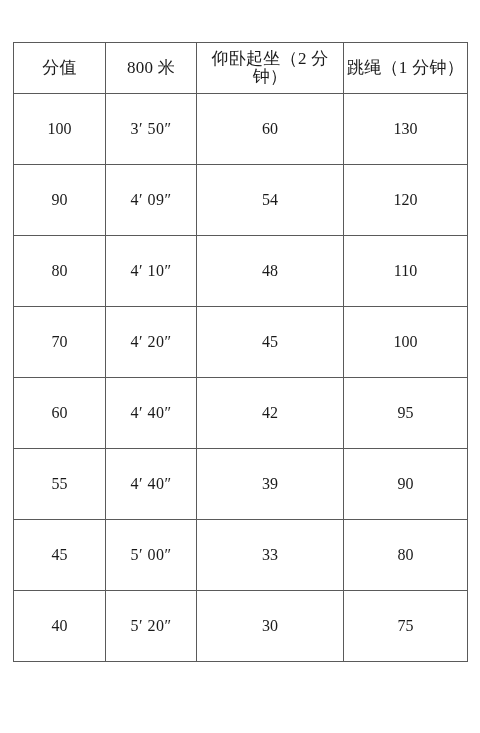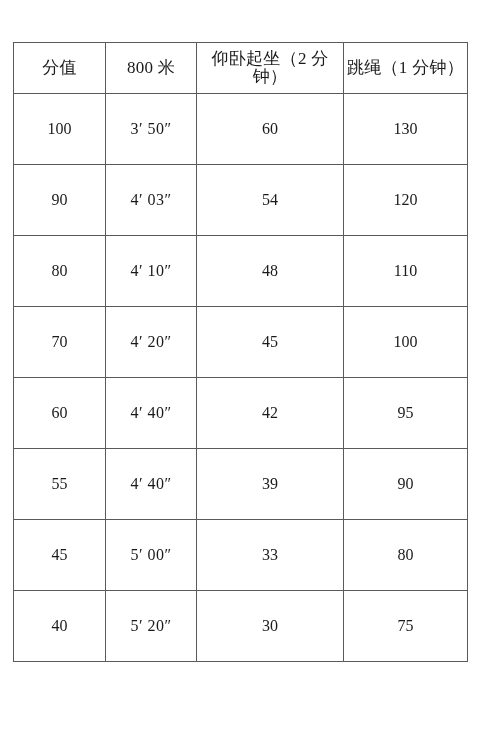--- a/index.html
+++ b/index.html
@@ -114,21 +114,21 @@
       </thead>
       <tbody id="table-body">
           <tr>
             <td>100</td>
             <td class="time-cell">3′ 50″</td>
             <td>60</td>
             <td>130</td>
           </tr>
           <tr>
             <td>90</td>
-            <td class="time-cell">4′ 03″</td>
+            <td class="time-cell">4′ 09″</td>
             <td>54</td>
             <td>120</td>
           </tr>
           <tr>
             <td>80</td>
             <td class="time-cell">4′ 10″</td>
             <td>48</td>
             <td>110</td>
           </tr>
           <tr>

